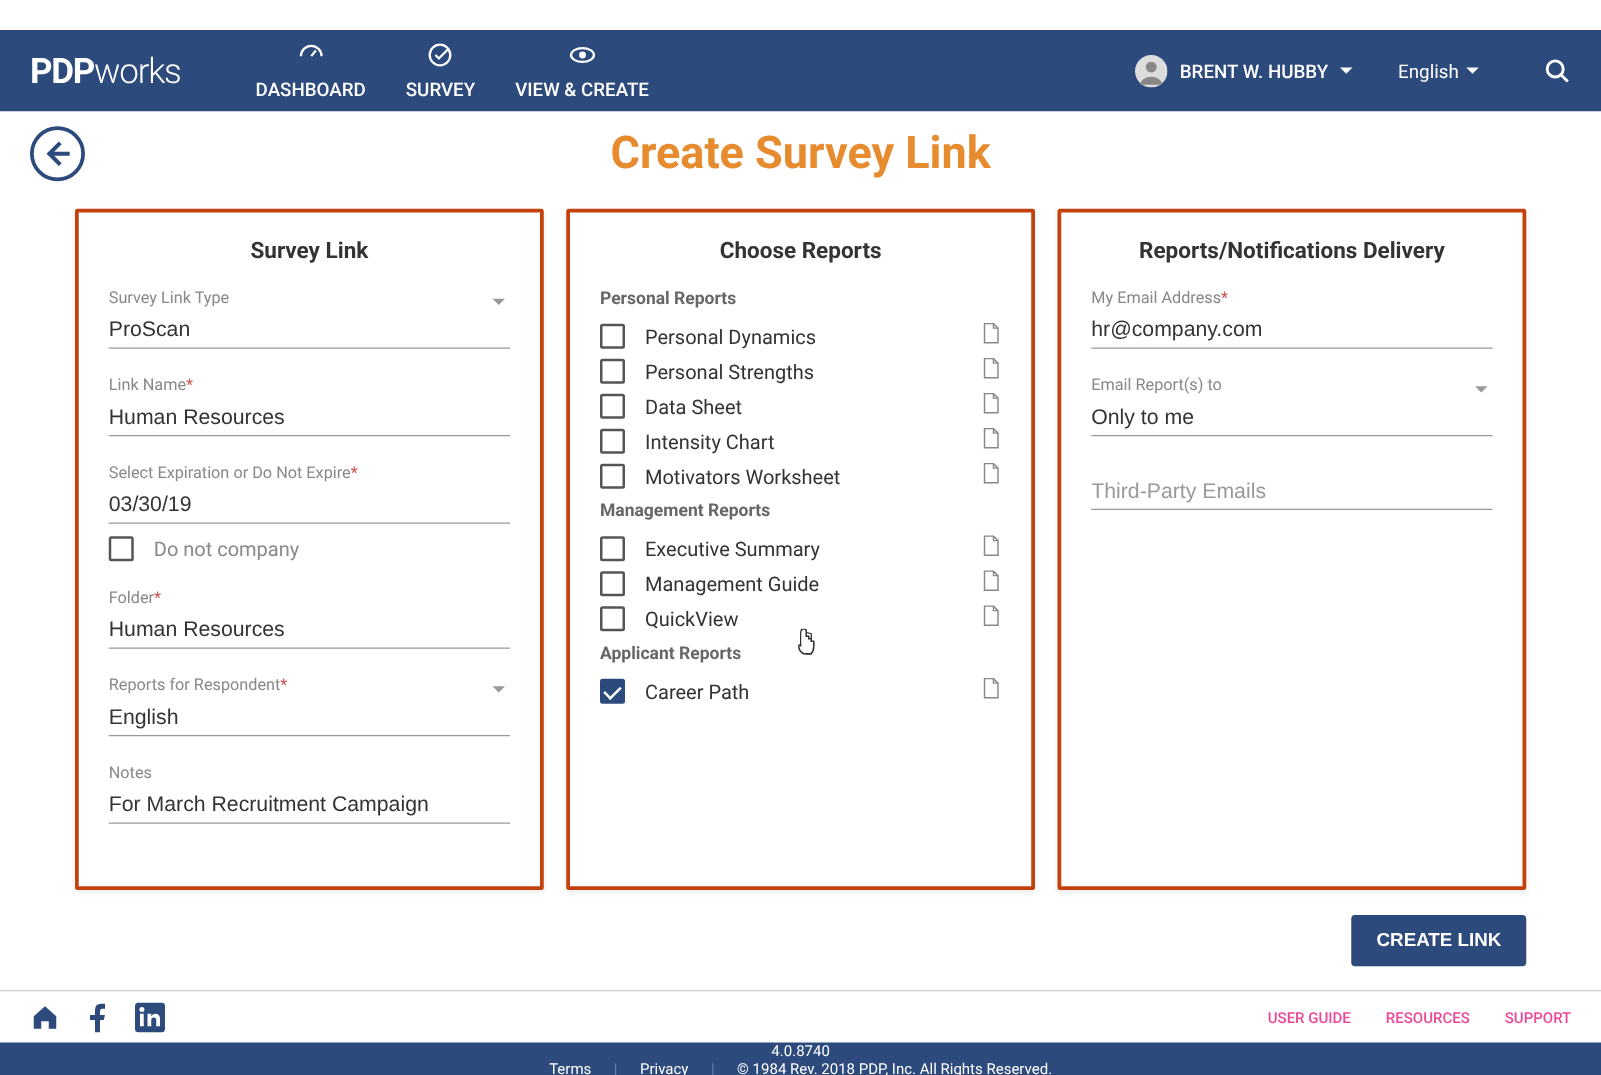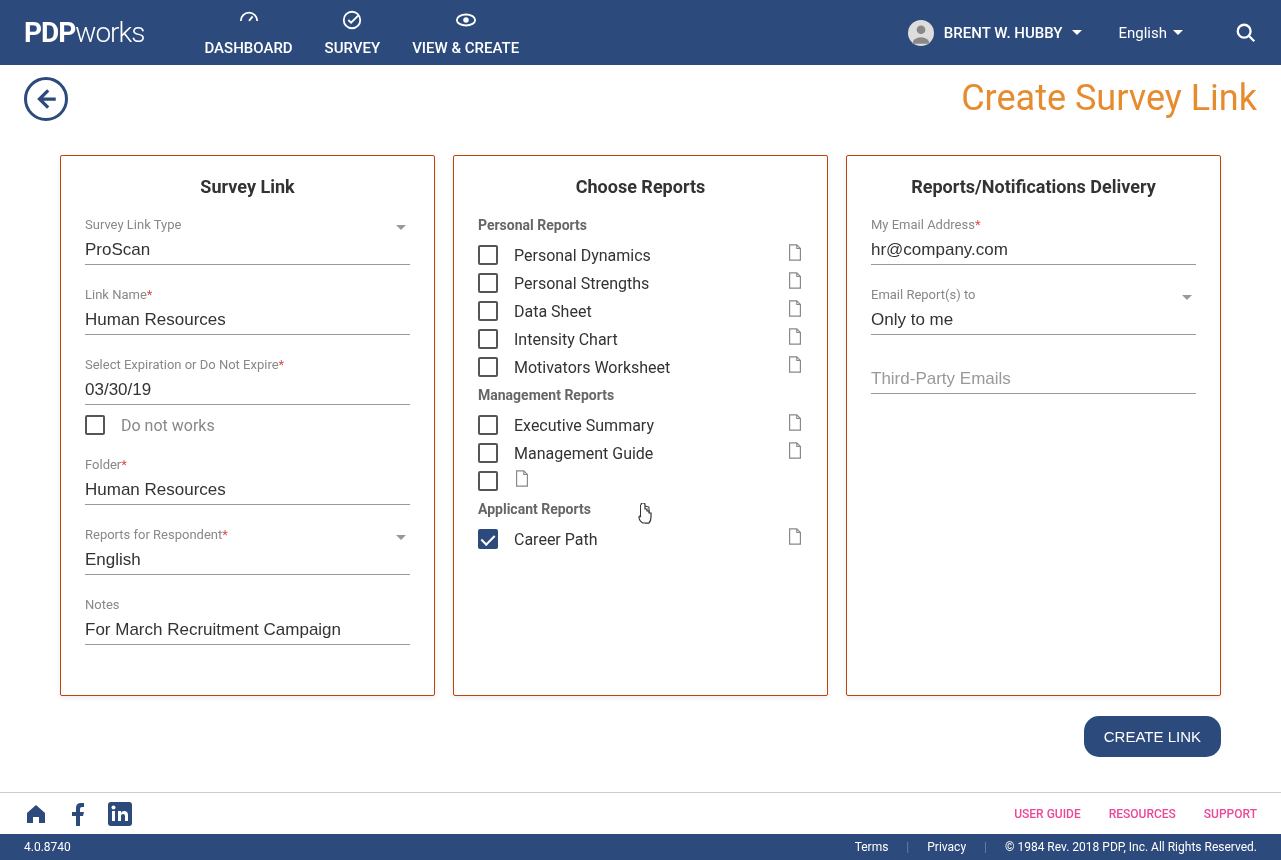--- a/index.html
+++ b/index.html
@@ -1,36 +1,36 @@
 <!DOCTYPE html>
 <html><head>
 <meta charset="utf-8">
 <style>
   * { box-sizing: border-box; margin: 0; padding: 0; }
   body { font-family: Roboto, Arial, sans-serif; background: #fff; color: #333; width: 1281px; height: 860px; overflow: hidden; position: relative; }
-  .header { background: #2c4a7c; height: 65px; display: flex; align-items: center; padding: 0 24px; color: #fff; }
+  .header { background: #2c4a7c; height: 65px; display: flex; align-items: center; padding: 0 24px; color: #fff; margin-top: 24px; }
   .logo { font-size: 28px; font-weight: 700; letter-spacing: -1px; margin-right: 60px; }
   .logo .light { font-weight: 300; }
   .nav { display: flex; gap: 32px; align-items: center; flex: 1; }
   .nav-item { display: flex; align-items: center; gap: 8px; font-size: 15px; font-weight: 500; cursor: pointer; flex-direction: column; }
   .nav-item svg { width: 22px; height: 22px; }
   .user-area { display: flex; align-items: center; gap: 36px; }
   .user-block { display: flex; align-items: center; gap: 10px; cursor: pointer; }
   .avatar { width: 26px; height: 26px; }
   .user-name { font-size: 15px; font-weight: 500; }
   .lang-sel { display: flex; align-items: center; gap: 6px; font-size: 15px; cursor: pointer; }
   .dd-arrow { width: 0; height: 0; border-left: 5px solid transparent; border-right: 5px solid transparent; border-top: 5px solid #fff; }
   .search-ico { cursor: pointer; margin-left: 16px; }
 
   .page { padding: 12px 24px 0 24px; }
   .back-btn { width: 44px; height: 44px; border: 3px solid #2c4a7c; border-radius: 50%; display: flex; align-items: center; justify-content: center; cursor: pointer; }
-  .page-title { text-align: right; font-size: 36px; font-weight: 400; color: #e78b2f; margin-top: -44px; margin-bottom: 36px; }
+  .page-title { text-align: center; font-size: 36px; font-weight: 700; color: #e78b2f; margin-top: -44px; margin-bottom: 24px; }
 
   .cards { display: flex; gap: 18px; padding: 0 36px; }
-  .card { flex: 1; border: 1px solid #c2410c; border-radius: 2px; padding: 20px 24px 28px 24px; box-shadow: 0 2px 5px rgba(0,0,0,0.08); background: #fff; min-height: 500px; }
+  .card { flex: 1; border: 3px solid #c2410c; border-radius: 2px; padding: 20px 24px 28px 24px; box-shadow: 0 2px 5px rgba(0,0,0,0.08); background: #fff; min-height: 500px; }
   .card-title { text-align: center; font-size: 18px; font-weight: 700; color: #333; margin-bottom: 20px; }
 
   .fld { margin-bottom: 22px; position: relative; }
   .fld-label { font-size: 13px; color: #888; display: block; margin-bottom: 4px; }
   .fld-label .req { color: #d05050; }
   .fld-input { width: 100%; border: none; border-bottom: 1px solid #999; font-size: 17px; padding: 4px 0; color: #333; background: transparent; outline: none; }
   .fld-input::placeholder { color: #999; }
   .fld-sel { position: relative; }
   .fld-sel .sel-arrow { position: absolute; right: 4px; top: 8px; width: 0; height: 0; border-left: 5px solid transparent; border-right: 5px solid transparent; border-top: 5px solid #999; }
   .chk-row { display: flex; align-items: center; gap: 16px; margin-top: 10px; }
@@ -39,29 +39,29 @@
   .chk-box.checked::after { content: ""; width: 6px; height: 11px; border: solid #fff; border-width: 0 2px 2px 0; transform: rotate(45deg); margin-top: -2px; }
   .chk-label { color: #888; font-size: 16px; }
 
   .report-group { font-size: 14px; font-weight: 700; color: #666; margin-bottom: 8px; margin-top: 6px; }
   .report-row { display: flex; align-items: center; padding: 3px 0; }
   .report-row .chk-box { margin-right: 16px; }
   .report-name { flex: 1; font-size: 16px; color: #333; }
   .doc-ico { width: 16px; height: 18px; cursor: pointer; }
 
   .action-row { display: flex; justify-content: flex-end; padding: 20px 36px 0 0; }
-  .create-btn { background: #2c4a7c; color: #fff; border: none; padding: 12px 20px; font-size: 15px; font-weight: 400; cursor: pointer; border-radius: 15px; }
+  .create-btn { background: #2c4a7c; color: #fff; border: none; padding: 12px 20px; font-size: 15px; font-weight: 700; cursor: pointer; border-radius: 3px; }
 
   .footer { position: absolute; bottom: 0; left: 0; right: 0; }
   .footer-links { height: 42px; border-top: 1px solid #ccc; display: flex; align-items: center; padding: 0 24px; }
   .social { display: flex; gap: 24px; align-items: center; }
   .social svg { fill: #2c4a7c; }
   .footer-nav { margin-left: auto; display: flex; gap: 28px; align-items: center; }
   .footer-nav a { color: #ec4899; font-size: 12px; font-weight: 500; text-decoration: none; cursor: pointer; }
-  .footer-bar { background: #2c4a7c; color: #fff; height: 26px; display: flex; align-items: center; padding: 0 24px; font-size: 12px; }
+  .footer-bar { background: #2c4a7c; color: #fff; height: 26px; display: flex; align-items: center; padding: 0 24px; font-size: 12px; flex-direction: column; }
   .footer-bar .ver { flex: 1; }
   .footer-bar .legal { display: flex; gap: 18px; align-items: center; }
   .footer-bar .sep { color: #6a83a8; }
 
   .cursor-ptr { position: absolute; left: 635px; top: 503px; pointer-events: none; }
 </style>
 </head>
 <body>
 
 <div class="header">
@@ -131,21 +131,21 @@
       </div>
       <div class="fld">
         <label class="fld-label"><span>Link Name</span><span class="req">*</span></label>
         <input class="fld-input" value="Human Resources" style="">
       </div>
       <div class="fld">
         <label class="fld-label"><span>Select Expiration or Do Not Expire</span><span class="req">*</span></label>
         <input class="fld-input" value="03/30/19" style="">
         <div class="chk-row">
           <span class="chk-box"></span>
-          <span class="chk-label">Do not works</span>
+          <span class="chk-label">Do not company</span>
         </div>
       </div>
       <div class="fld">
         <label class="fld-label"><span>Folder</span><span class="req">*</span></label>
         <input class="fld-input" value="Human Resources" style="">
       </div>
       <div class="fld fld-sel">
         <label class="fld-label"><span>Reports for Respondent</span><span class="req">*</span></label>
         <input class="fld-input" readonly="" value="English" style="">
         <span class="sel-arrow"></span>
@@ -212,20 +212,21 @@
           <div class="report-row">
             <span class="chk-box"></span>
             <span class="report-name">Management Guide</span>
             <span><svg class="doc-ico" viewBox="0 0 16 20" fill="none" stroke="#888" stroke-width="1.3">
                 <path d="M2 1 h8 l4 4 v13 h-12 z"></path>
                 <path d="M10 1 v4 h4"></path>
               </svg></span>
           </div>
           <div class="report-row">
             <span class="chk-box"></span>
+            <span class="report-name">QuickView</span>
             <span><svg class="doc-ico" viewBox="0 0 16 20" fill="none" stroke="#888" stroke-width="1.3">
                 <path d="M2 1 h8 l4 4 v13 h-12 z"></path>
                 <path d="M10 1 v4 h4"></path>
               </svg></span>
           </div>
           <div class="report-group">Applicant Reports</div>
           <div class="report-row">
             <span class="chk-box checked"></span>
             <span class="report-name">Career Path</span>
             <span><svg class="doc-ico" viewBox="0 0 16 20" fill="none" stroke="#888" stroke-width="1.3">

